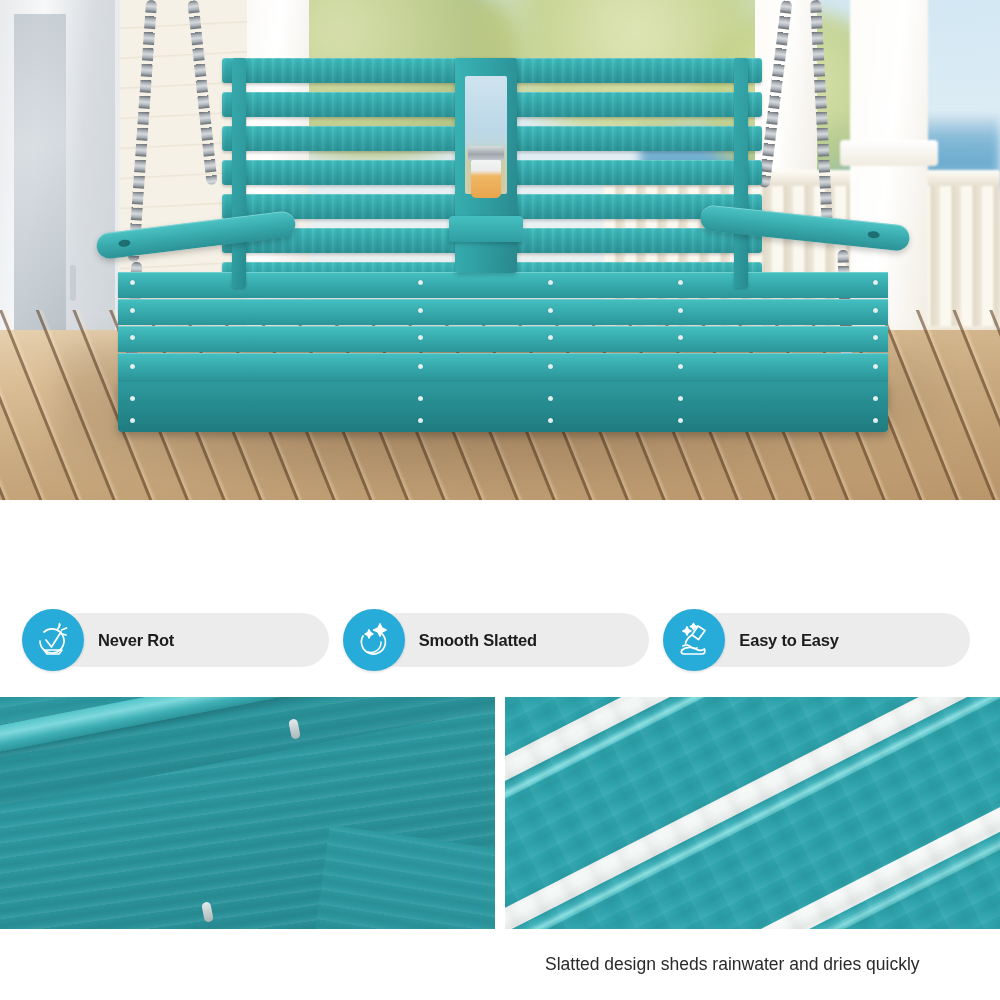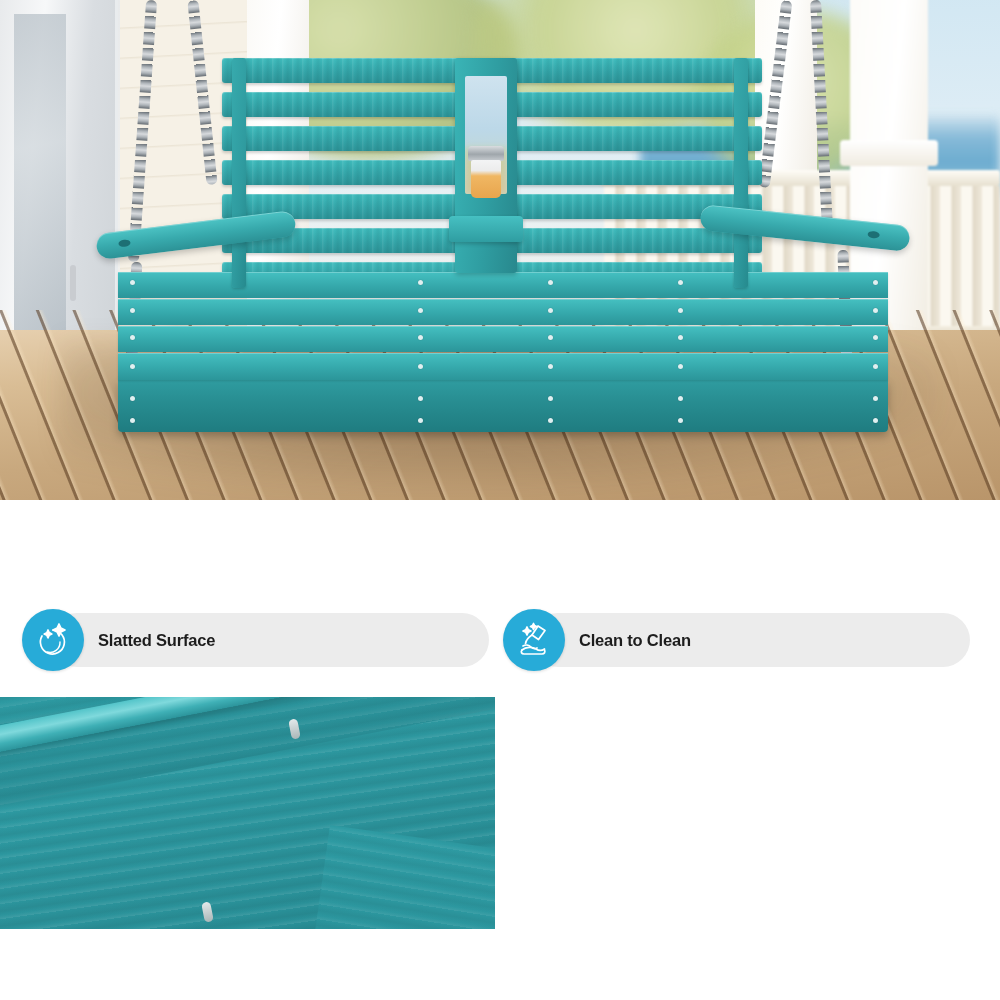--- a/index.html
+++ b/index.html
@@ -520,65 +520,88 @@
           <div class="seat-screw" style="left: 755px; top: 92px;"></div>
           <div class="seat-screw" style="left: 755px; top: 124px;"></div>
           <div class="seat-screw" style="left: 755px; top: 146px;"></div>
         </div>
     </div>
   </div>
 
 
   <div class="badges">
 
+    <div class="badge">
+      <div class="badge-pill"></div>
+      <div class="badge-icon">
+        <svg width="40" height="40" viewBox="0 0 40 40" fill="none" stroke="#ffffff" stroke-width="1.7" stroke-linecap="round" stroke-linejoin="round">
+          <path d="M7 21a12 12 0 1 0 4-9"></path>
+          <path d="M13 20 L18.5 27 L28 12"></path>
+          <path d="M24.5 9.5 l2.5 -4.5 M28.5 10 l5 -2 M27.5 13.5 l5.5 1.5 M26 7.5 l0.5 -4"></path>
+          <path d="M11 30 h18 l-3 4 h-12 z"></path>
+        </svg>
+      </div>
+      <div class="badge-label">Never Rot</div>
+    </div>
 
 
     <div class="badge">
       <div class="badge-pill"></div>
       <div class="badge-icon">
         <svg width="40" height="40" viewBox="0 0 40 40" fill="none" stroke="#ffffff" stroke-width="1.7" stroke-linecap="round" stroke-linejoin="round">
           <path d="M9 16 a12 12 0 1 0 11 -6"></path>
           <path d="M14 32 a10 10 0 0 0 13 -10" stroke-width="1.4"></path>
           <path d="M26 4 l1.9 4.1 L32 10 l-4.1 1.9 L26 16 l-1.9 -4.1 L20 10 l4.1 -1.9 z" fill="#ffffff"></path>
           <path d="M15 10 l1.2 2.6 L18.8 14 l-2.6 1.2 L15 17.8 l-1.2 -2.6 L11.2 14 l2.6 -1.2 z" fill="#ffffff"></path>
         </svg>
       </div>
-      <div class="badge-label">Slatted Surface</div>
+      <div class="badge-label">Smooth Slatted</div>
     </div>
 
     <div class="badge">
       <div class="badge-pill"></div>
       <div class="badge-icon">
         <svg width="40" height="40" viewBox="0 0 40 40" fill="none" stroke="#ffffff" stroke-width="1.7" stroke-linecap="round" stroke-linejoin="round">
           <path d="M24 6 l7 4.5 -6.5 9 -6.5 -4.5 z"></path>
           <path d="M18 15 c-4 2.5 -6 5.5 -6.5 8.5"></path>
           <path d="M9 26 c2.5 -1.5 6 -1 8 1 c1.6 1.6 4 2 6 1"></path>
           <path d="M8 30 c4 -3 10 -3.5 14 -1 c2.5 1.6 6 1.6 8.5 0"></path>
           <path d="M8 30 c-1.5 2 -0.5 4 2 4 h18 c2.5 0 3.5 -2 2.5 -4"></path>
           <path d="M13 7 l1.3 2.8 L17 11 l-2.7 1.2 L13 15 l-1.3 -2.8 L9 11 l2.7 -1.2 z" fill="#ffffff"></path>
           <path d="M19.5 3.5 l0.9 1.9 L22.5 6.5 l-2.1 0.9 L19.5 9.5 l-0.9 -2.1 L16.5 6.5 l2.1 -1.1 z" fill="#ffffff"></path>
         </svg>
       </div>
-      <div class="badge-label">Clean to Clean</div>
+      <div class="badge-label">Easy to Easy</div>
     </div>
 
   </div>
 
   <div class="panels">
 
     <div class="panel">
       <div class="panel-photo">
         <div class="detail-left">
           <div class="dl-top"></div>
           <div class="dl-corner"></div>
           <div class="dl-edge"></div>
           <div class="dl-face"></div>
           <div class="dl-right"></div>
           <div class="dl-screw" style="left:290px; top:22px;"></div>
           <div class="dl-screw" style="left:203px; top:205px;"></div>
         </div>
       </div>
     </div>
 
+    <div class="panel">
+      <div class="panel-photo">
+        <div class="detail-right">
+          <div class="dr-slats">
+            <div class="dr-grain"></div>
+            <div class="dr-grain2"></div>
+          </div>
+        </div>
+      </div>
+      <div class="panel-caption">Slatted design sheds rainwater and dries quickly</div>
+    </div>
 
   </div>
 
 </div>
 
 </body></html>

